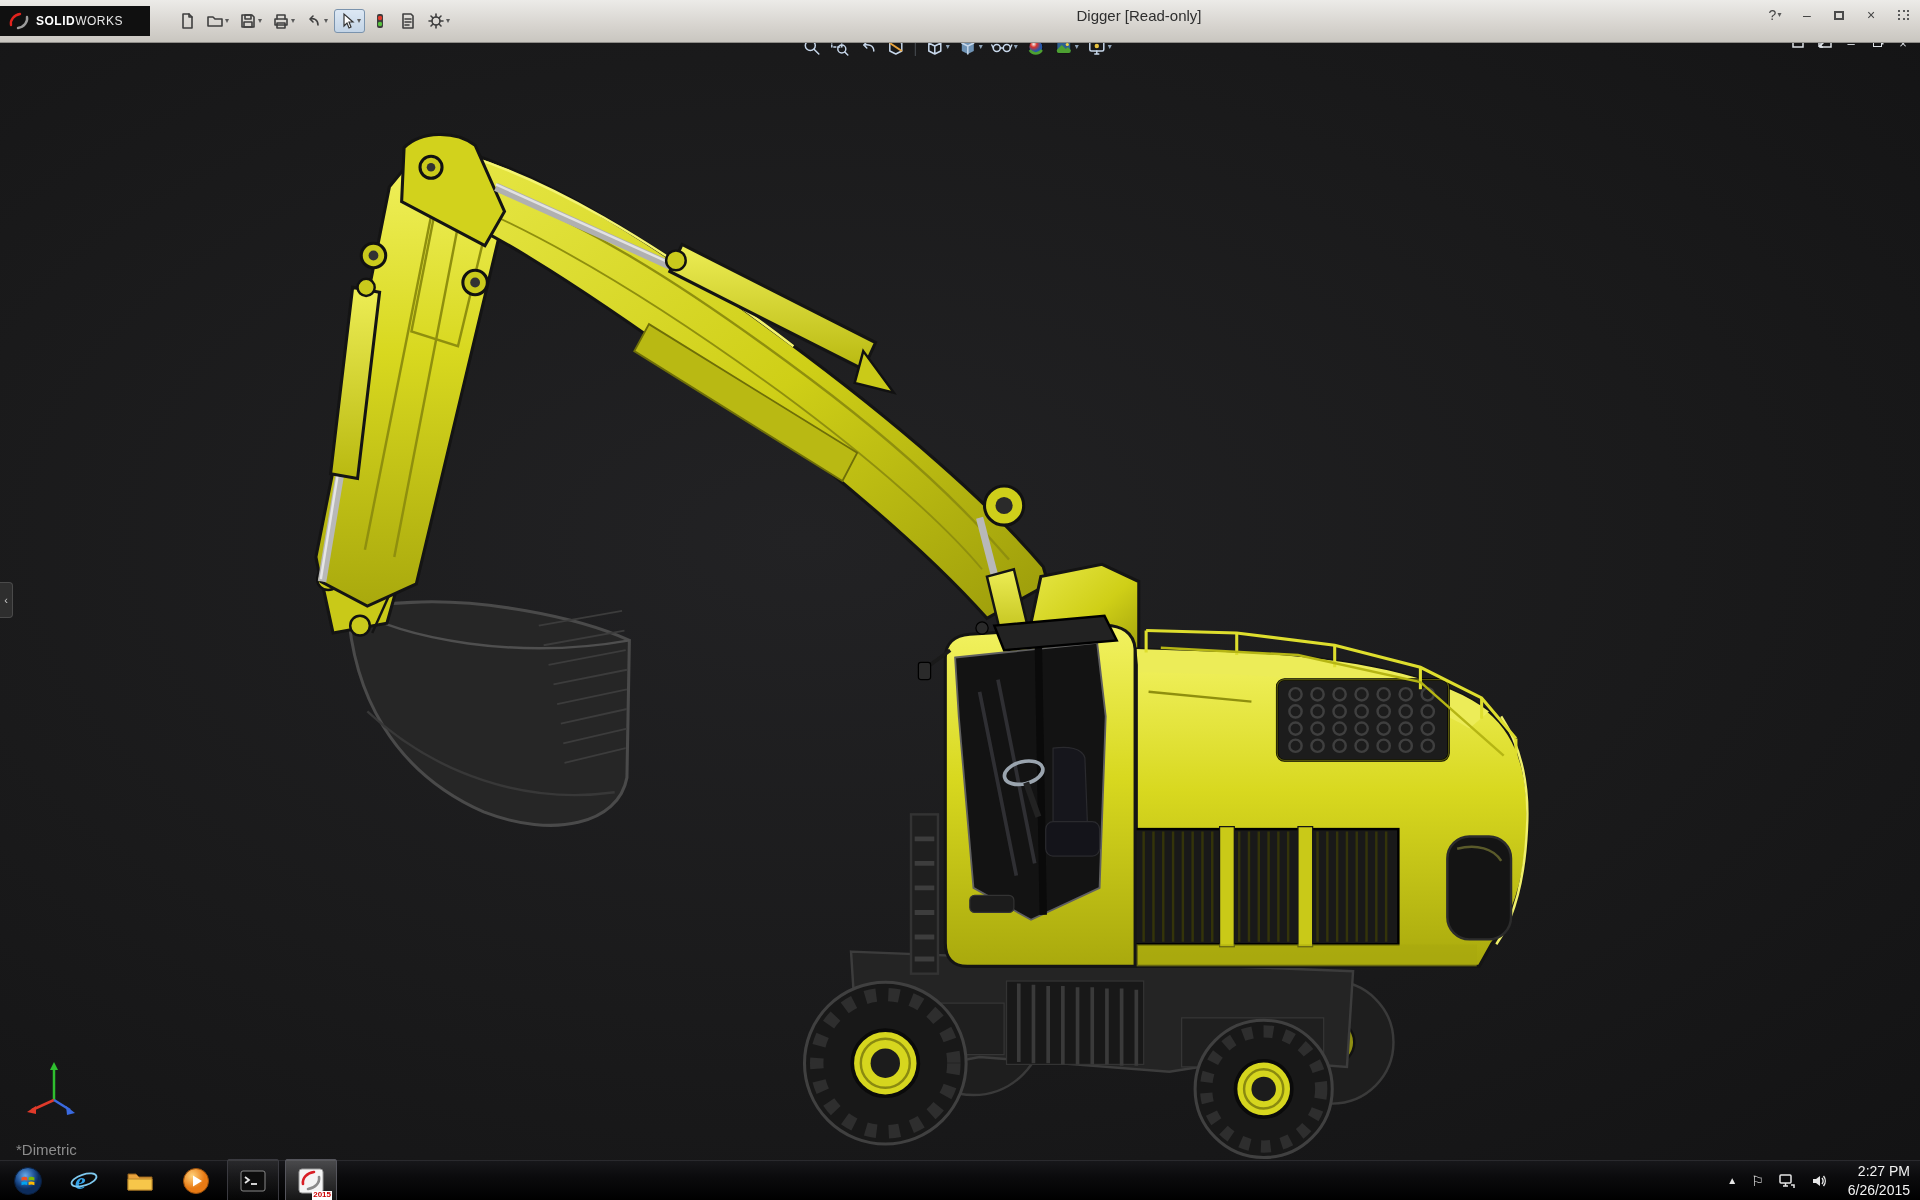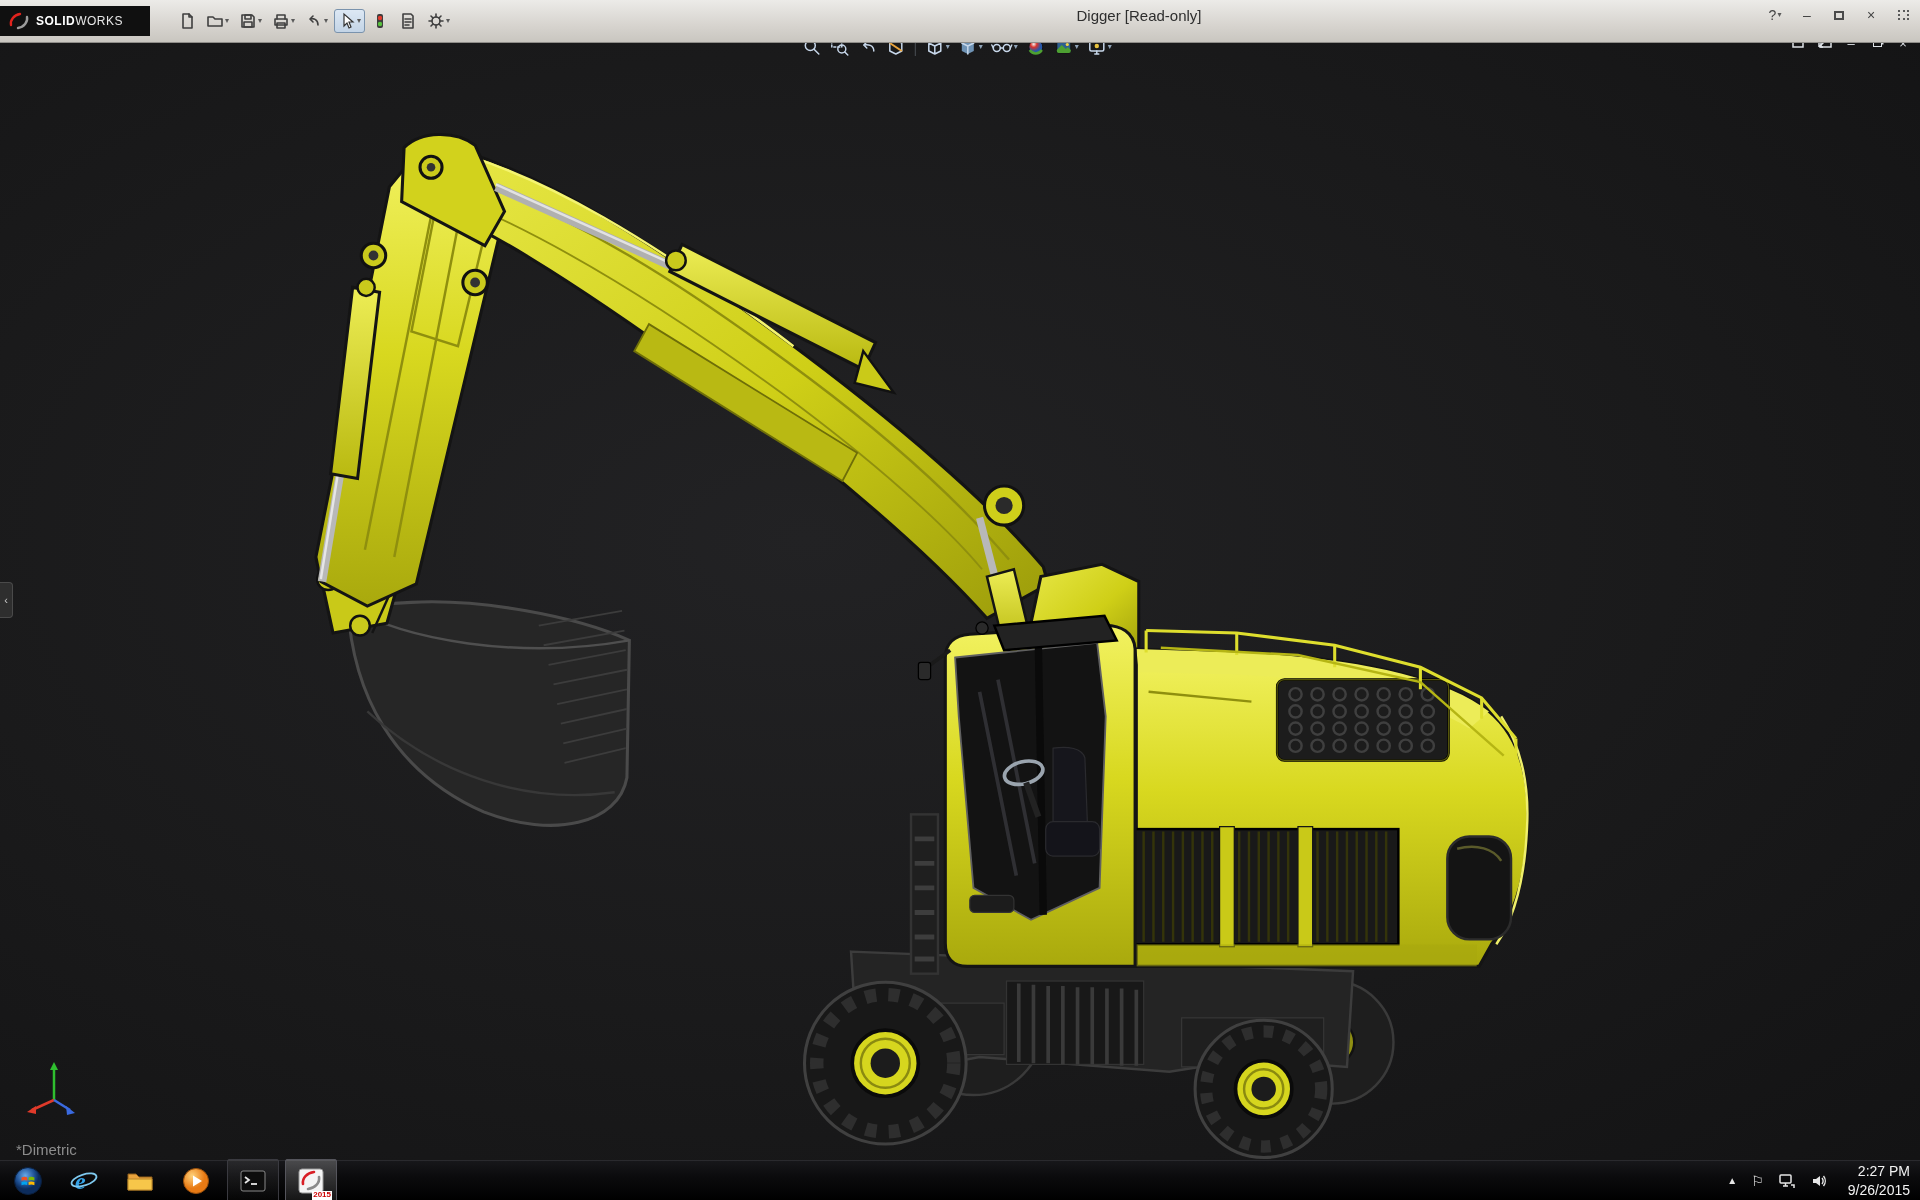--- a/index.html
+++ b/index.html
@@ -551,16 +551,16 @@
     <svg width="18" height="16" viewBox="0 0 18 16">
       <rect x="2" y="2" width="11" height="8" rx="1" fill="none" stroke="#e6e6e6" stroke-width="1.5"></rect>
       <path d="M5 13 L10 13 M7.5 10 L7.5 13 M13 12 L16 12 L16 15" stroke="#e6e6e6" stroke-width="1.5" fill="none"></path>
     </svg>
     <svg width="18" height="16" viewBox="0 0 18 16">
       <path d="M3 6 L6 6 L10 3 L10 13 L6 10 L3 10 Z" fill="#e6e6e6"></path>
       <path d="M12 5 A5 5 0 0 1 12 11 M13.5 3 A8 8 0 0 1 13.5 13" stroke="#e6e6e6" stroke-width="1.4" fill="none"></path>
     </svg>
     <div class="clock">
       <div>2:27 PM</div>
-      <div>9/26/2015</div>
+      <div>6/26/2015</div>
     </div>
   </div>
 </div>
 
 </body></html>

